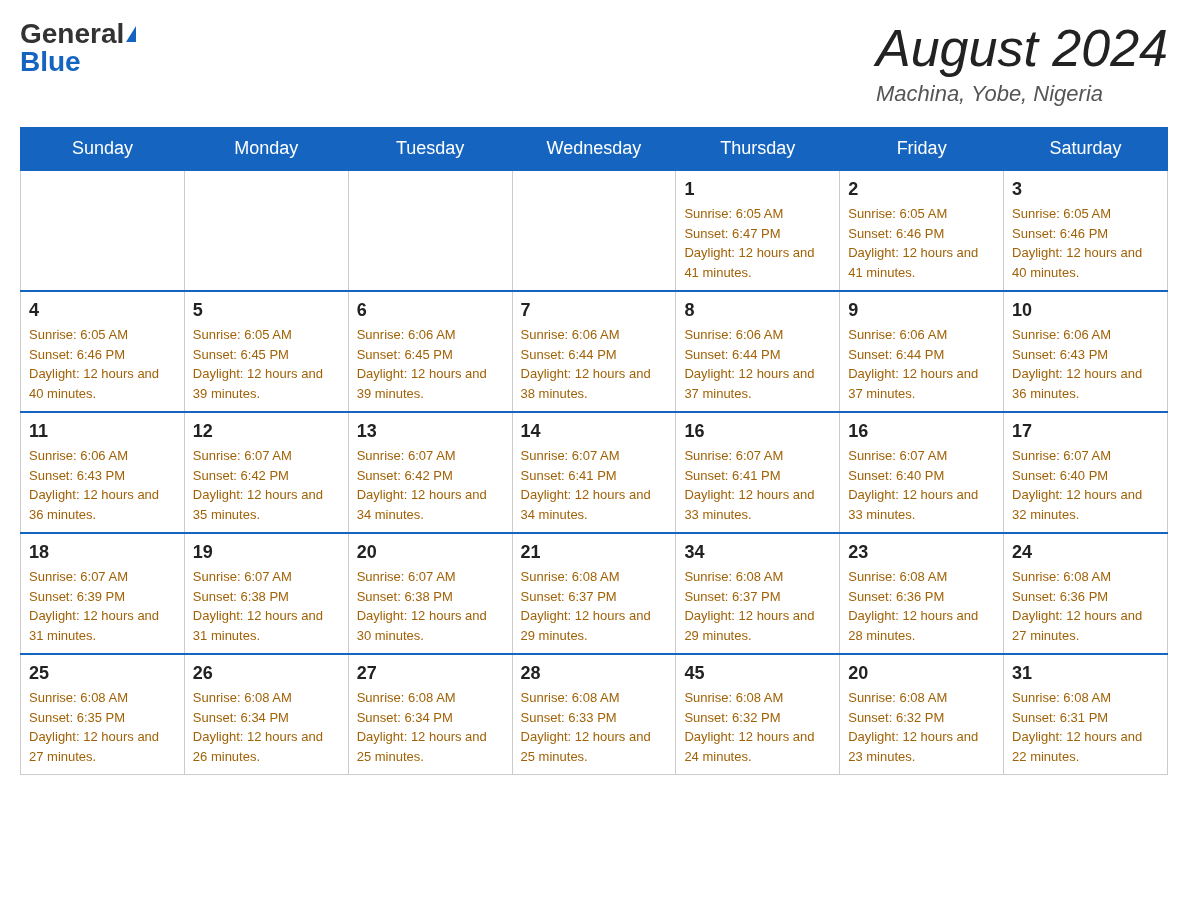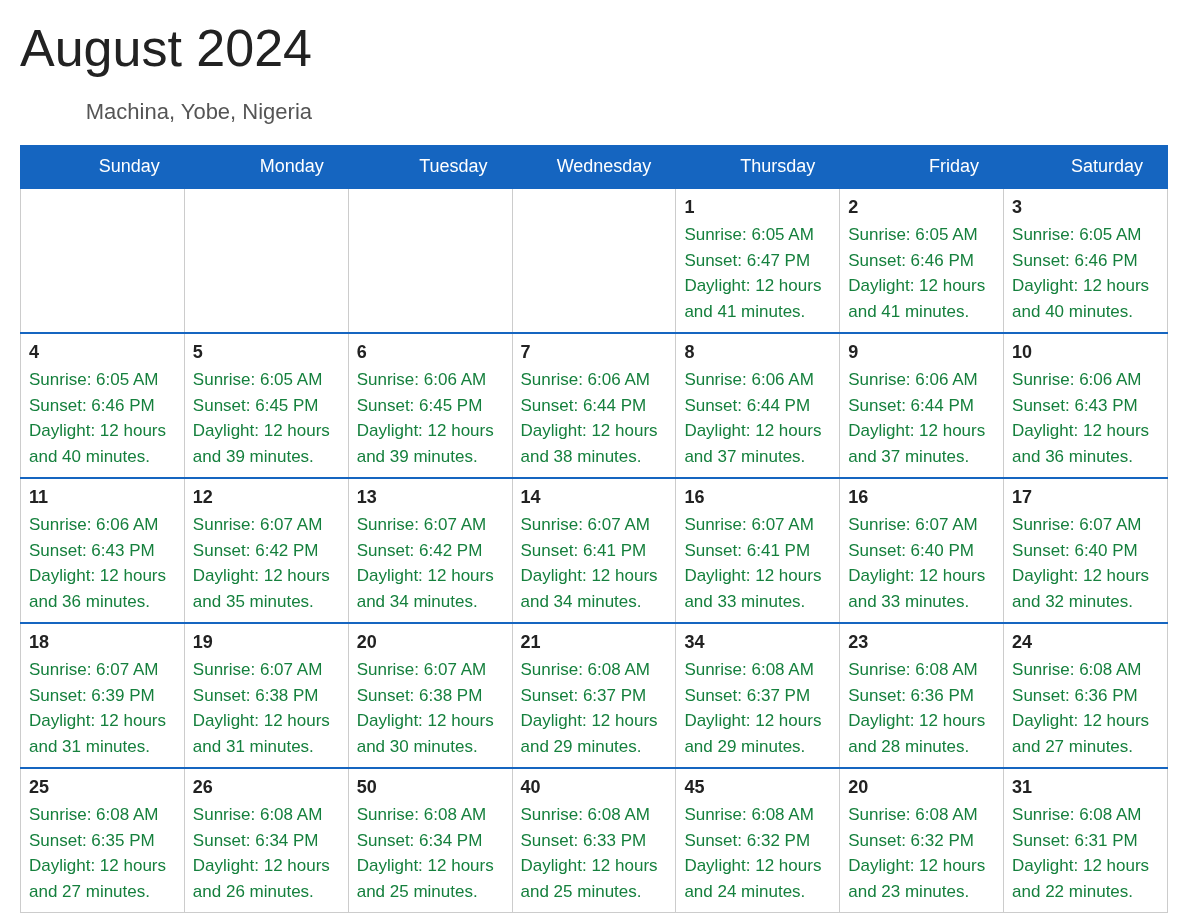--- a/index.html
+++ b/index.html
@@ -36,76 +36,84 @@
     .logo-triangle {
       display: inline-block;
       width: 0;
       height: 0;
       border-left: 10px solid transparent;
       border-bottom: 16px solid #1565c0;
       margin-left: 2px;
       vertical-align: middle;
     }
     .title-block {
-      text-align: right;
+      text-align: left;
+      font-style: italic;
     }
     .month-title {
       font-size: 52px;
       font-weight: normal;
       color: #222;
       line-height: 1.1;
     }
     .location {
       font-size: 22px;
       color: #555;
-      margin-top: 22px;
+      margin-top: 4px;
     }
     .calendar {
       width: 100%;
       border-collapse: collapse;
       border: 1px solid #ccc;
     }
     .calendar th {
       background-color: #1565c0;
       color: #fff;
       padding: 10px 24px;
-      text-align: right;
+      text-align: center;
       font-size: 18px;
       font-weight: normal;
       border: 1px solid #1565c0;
     }
     .calendar td {
       vertical-align: top;
       padding: 8px;
       border: 1px solid #ccc;
       width: calc(100% / 7);
       min-height: 100px;
     }
     .day-number {
       font-size: 18px;
       font-weight: bold;
       color: #222;
       margin-bottom: 4px;
     }
     .day-info {
-      font-size: 17px;
-      color: #15803d;
+      font-size: 13px;
+      color: #a16207;
       line-height: 1.5;
     }
     .empty-cell {
       background: #fff;
     }
     .week-row td {
       border-top: 2px solid #1565c0;
     }
   </style>
 </head>
 <body>
 
 <div class="header">
+  <div class="logo">
+    <div style="display:flex; align-items:center;">
+      <span class="logo-general">General</span>
+      <span class="logo-triangle"></span>
+    </div>
+    <span class="logo-blue">Blue</span>
+  </div>
   <div class="title-block">
     <div class="month-title">August 2024</div>
     <div class="location">Machina, Yobe, Nigeria</div>
   </div>
 </div>
 
 <table class="calendar">
   <thead>
     <tr>
     <th>Sunday</th>
@@ -229,25 +237,25 @@
       <tr class="week-row">
         <td>
           <div class="day-number">25</div>
           <div class="day-info">Sunrise: 6:08 AM<br>Sunset: 6:35 PM<br>Daylight: 12 hours and 27 minutes.</div>
         </td>
         <td>
           <div class="day-number">26</div>
           <div class="day-info">Sunrise: 6:08 AM<br>Sunset: 6:34 PM<br>Daylight: 12 hours and 26 minutes.</div>
         </td>
         <td>
-          <div class="day-number">50</div>
+          <div class="day-number">27</div>
           <div class="day-info">Sunrise: 6:08 AM<br>Sunset: 6:34 PM<br>Daylight: 12 hours and 25 minutes.</div>
         </td>
         <td>
-          <div class="day-number">40</div>
+          <div class="day-number">28</div>
           <div class="day-info">Sunrise: 6:08 AM<br>Sunset: 6:33 PM<br>Daylight: 12 hours and 25 minutes.</div>
         </td>
         <td>
           <div class="day-number">45</div>
           <div class="day-info">Sunrise: 6:08 AM<br>Sunset: 6:32 PM<br>Daylight: 12 hours and 24 minutes.</div>
         </td>
         <td>
           <div class="day-number">20</div>
           <div class="day-info">Sunrise: 6:08 AM<br>Sunset: 6:32 PM<br>Daylight: 12 hours and 23 minutes.</div>
         </td>

